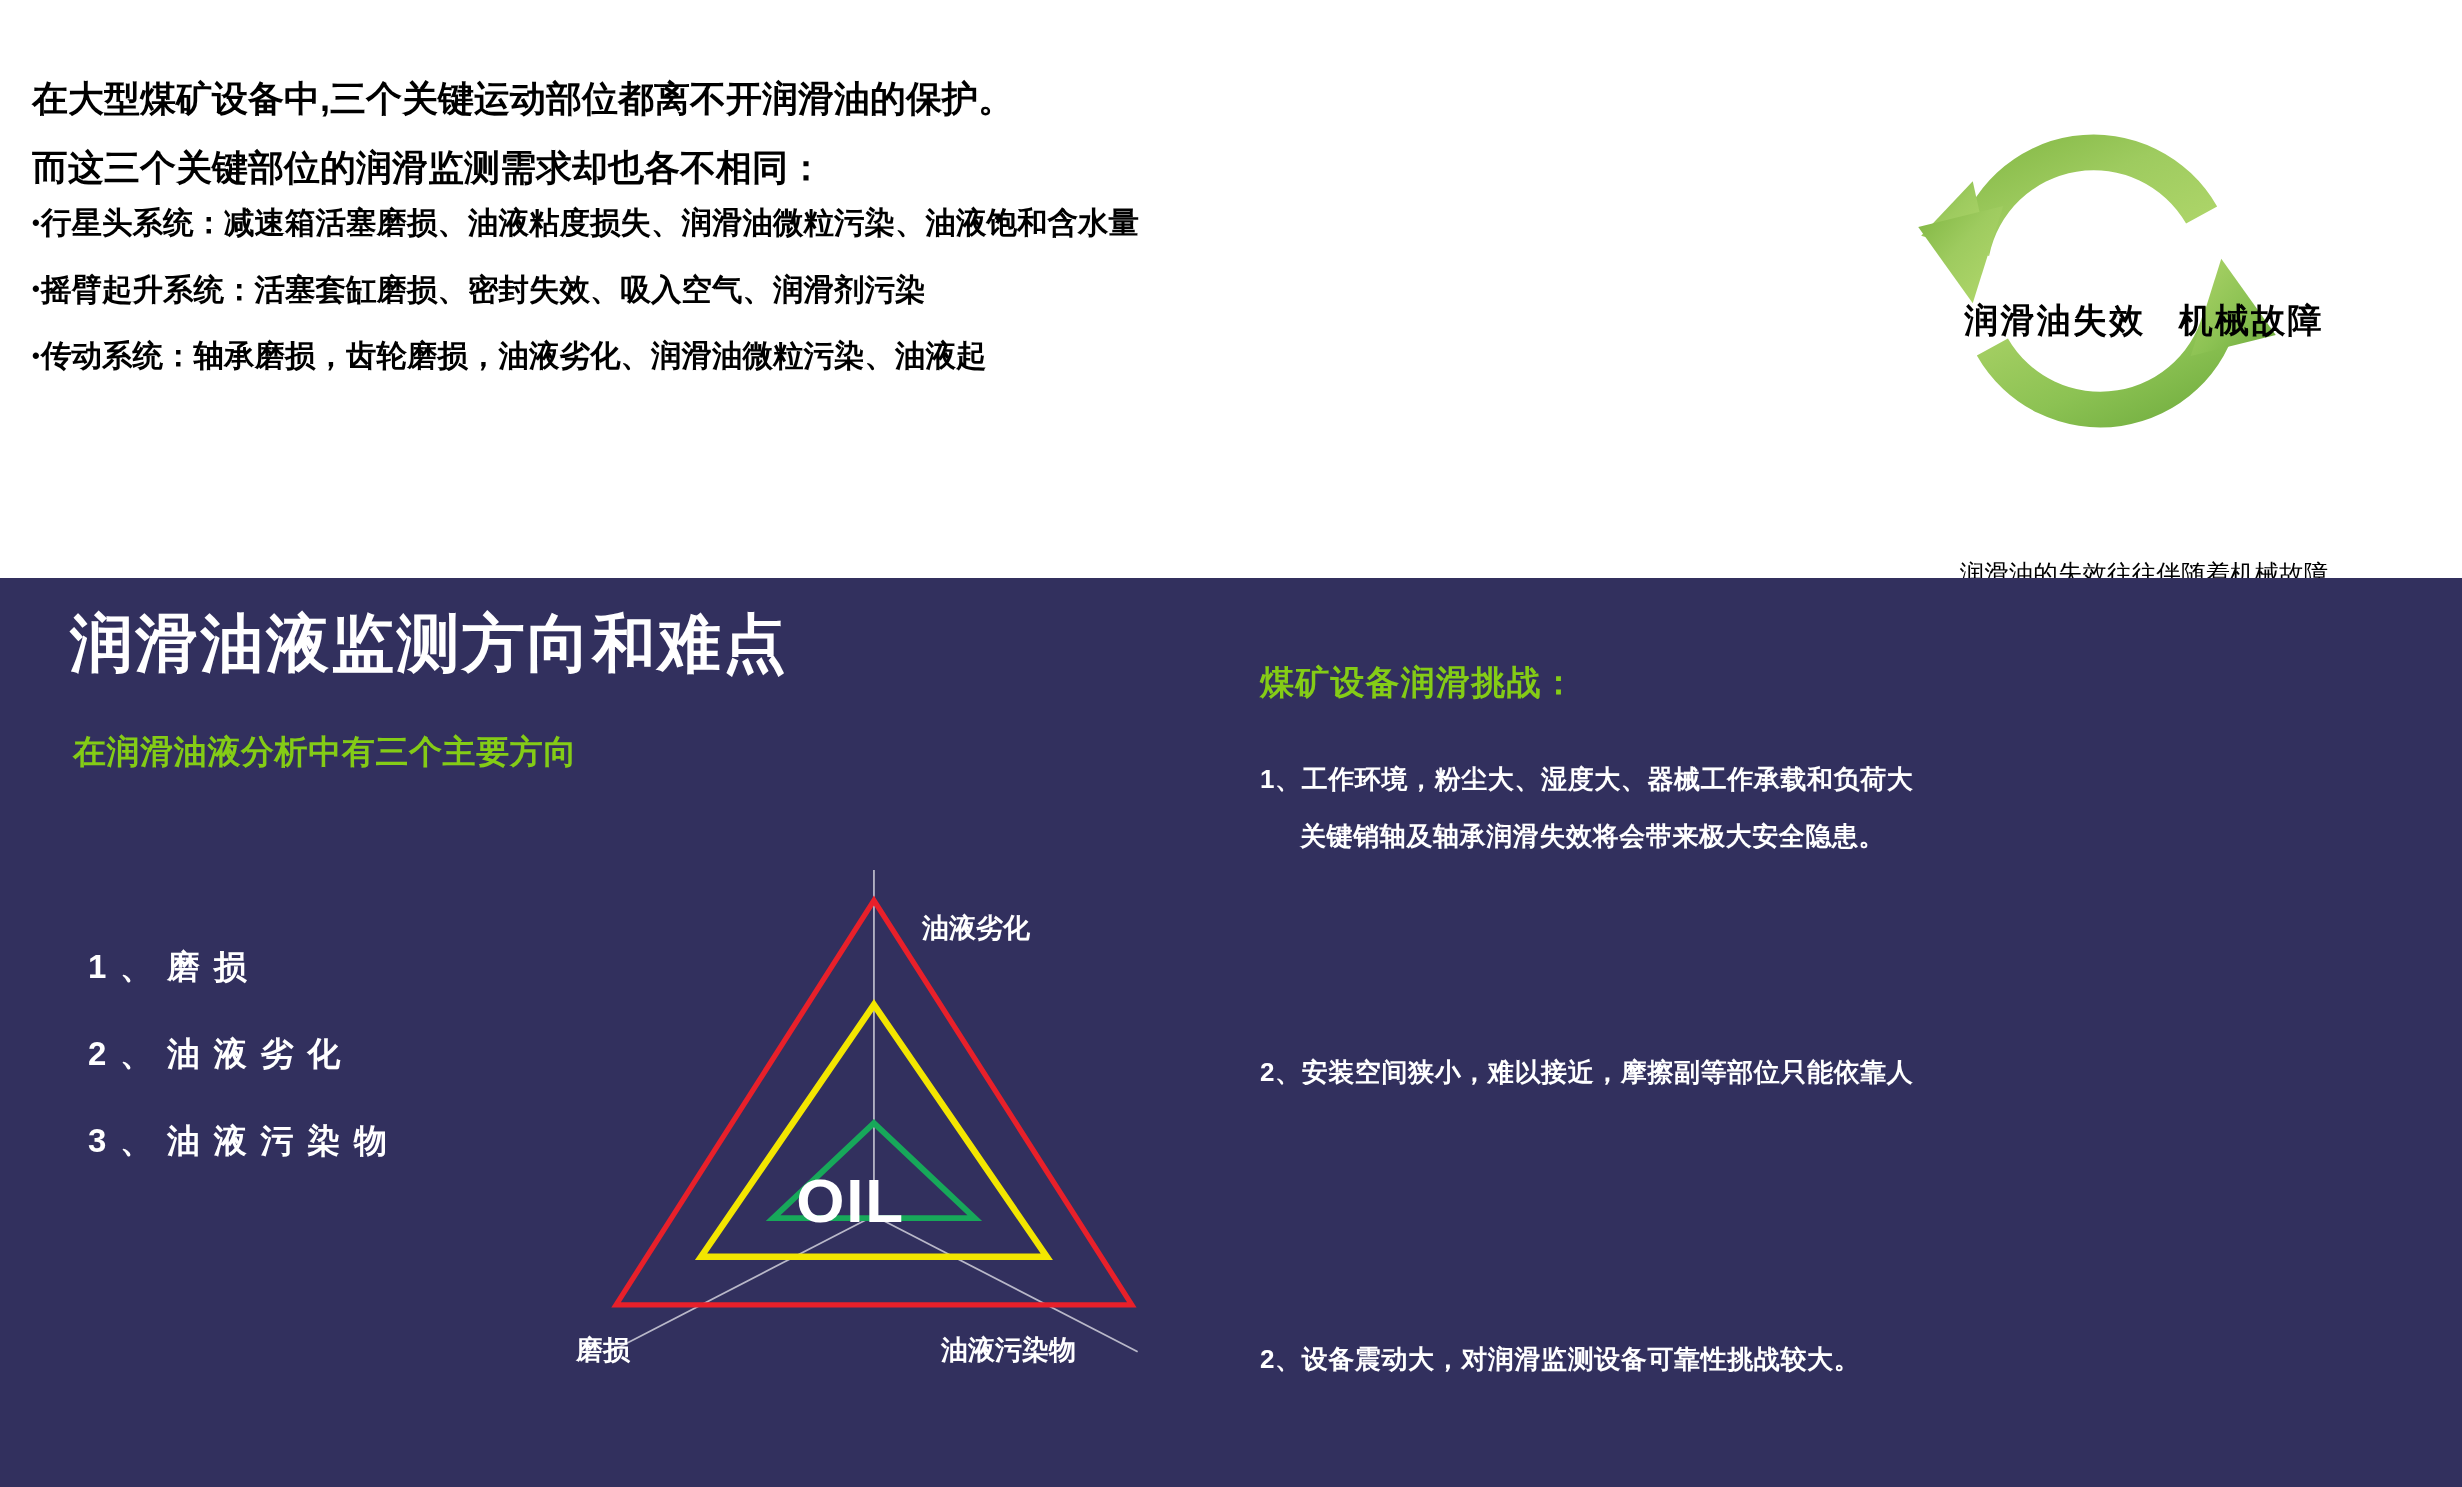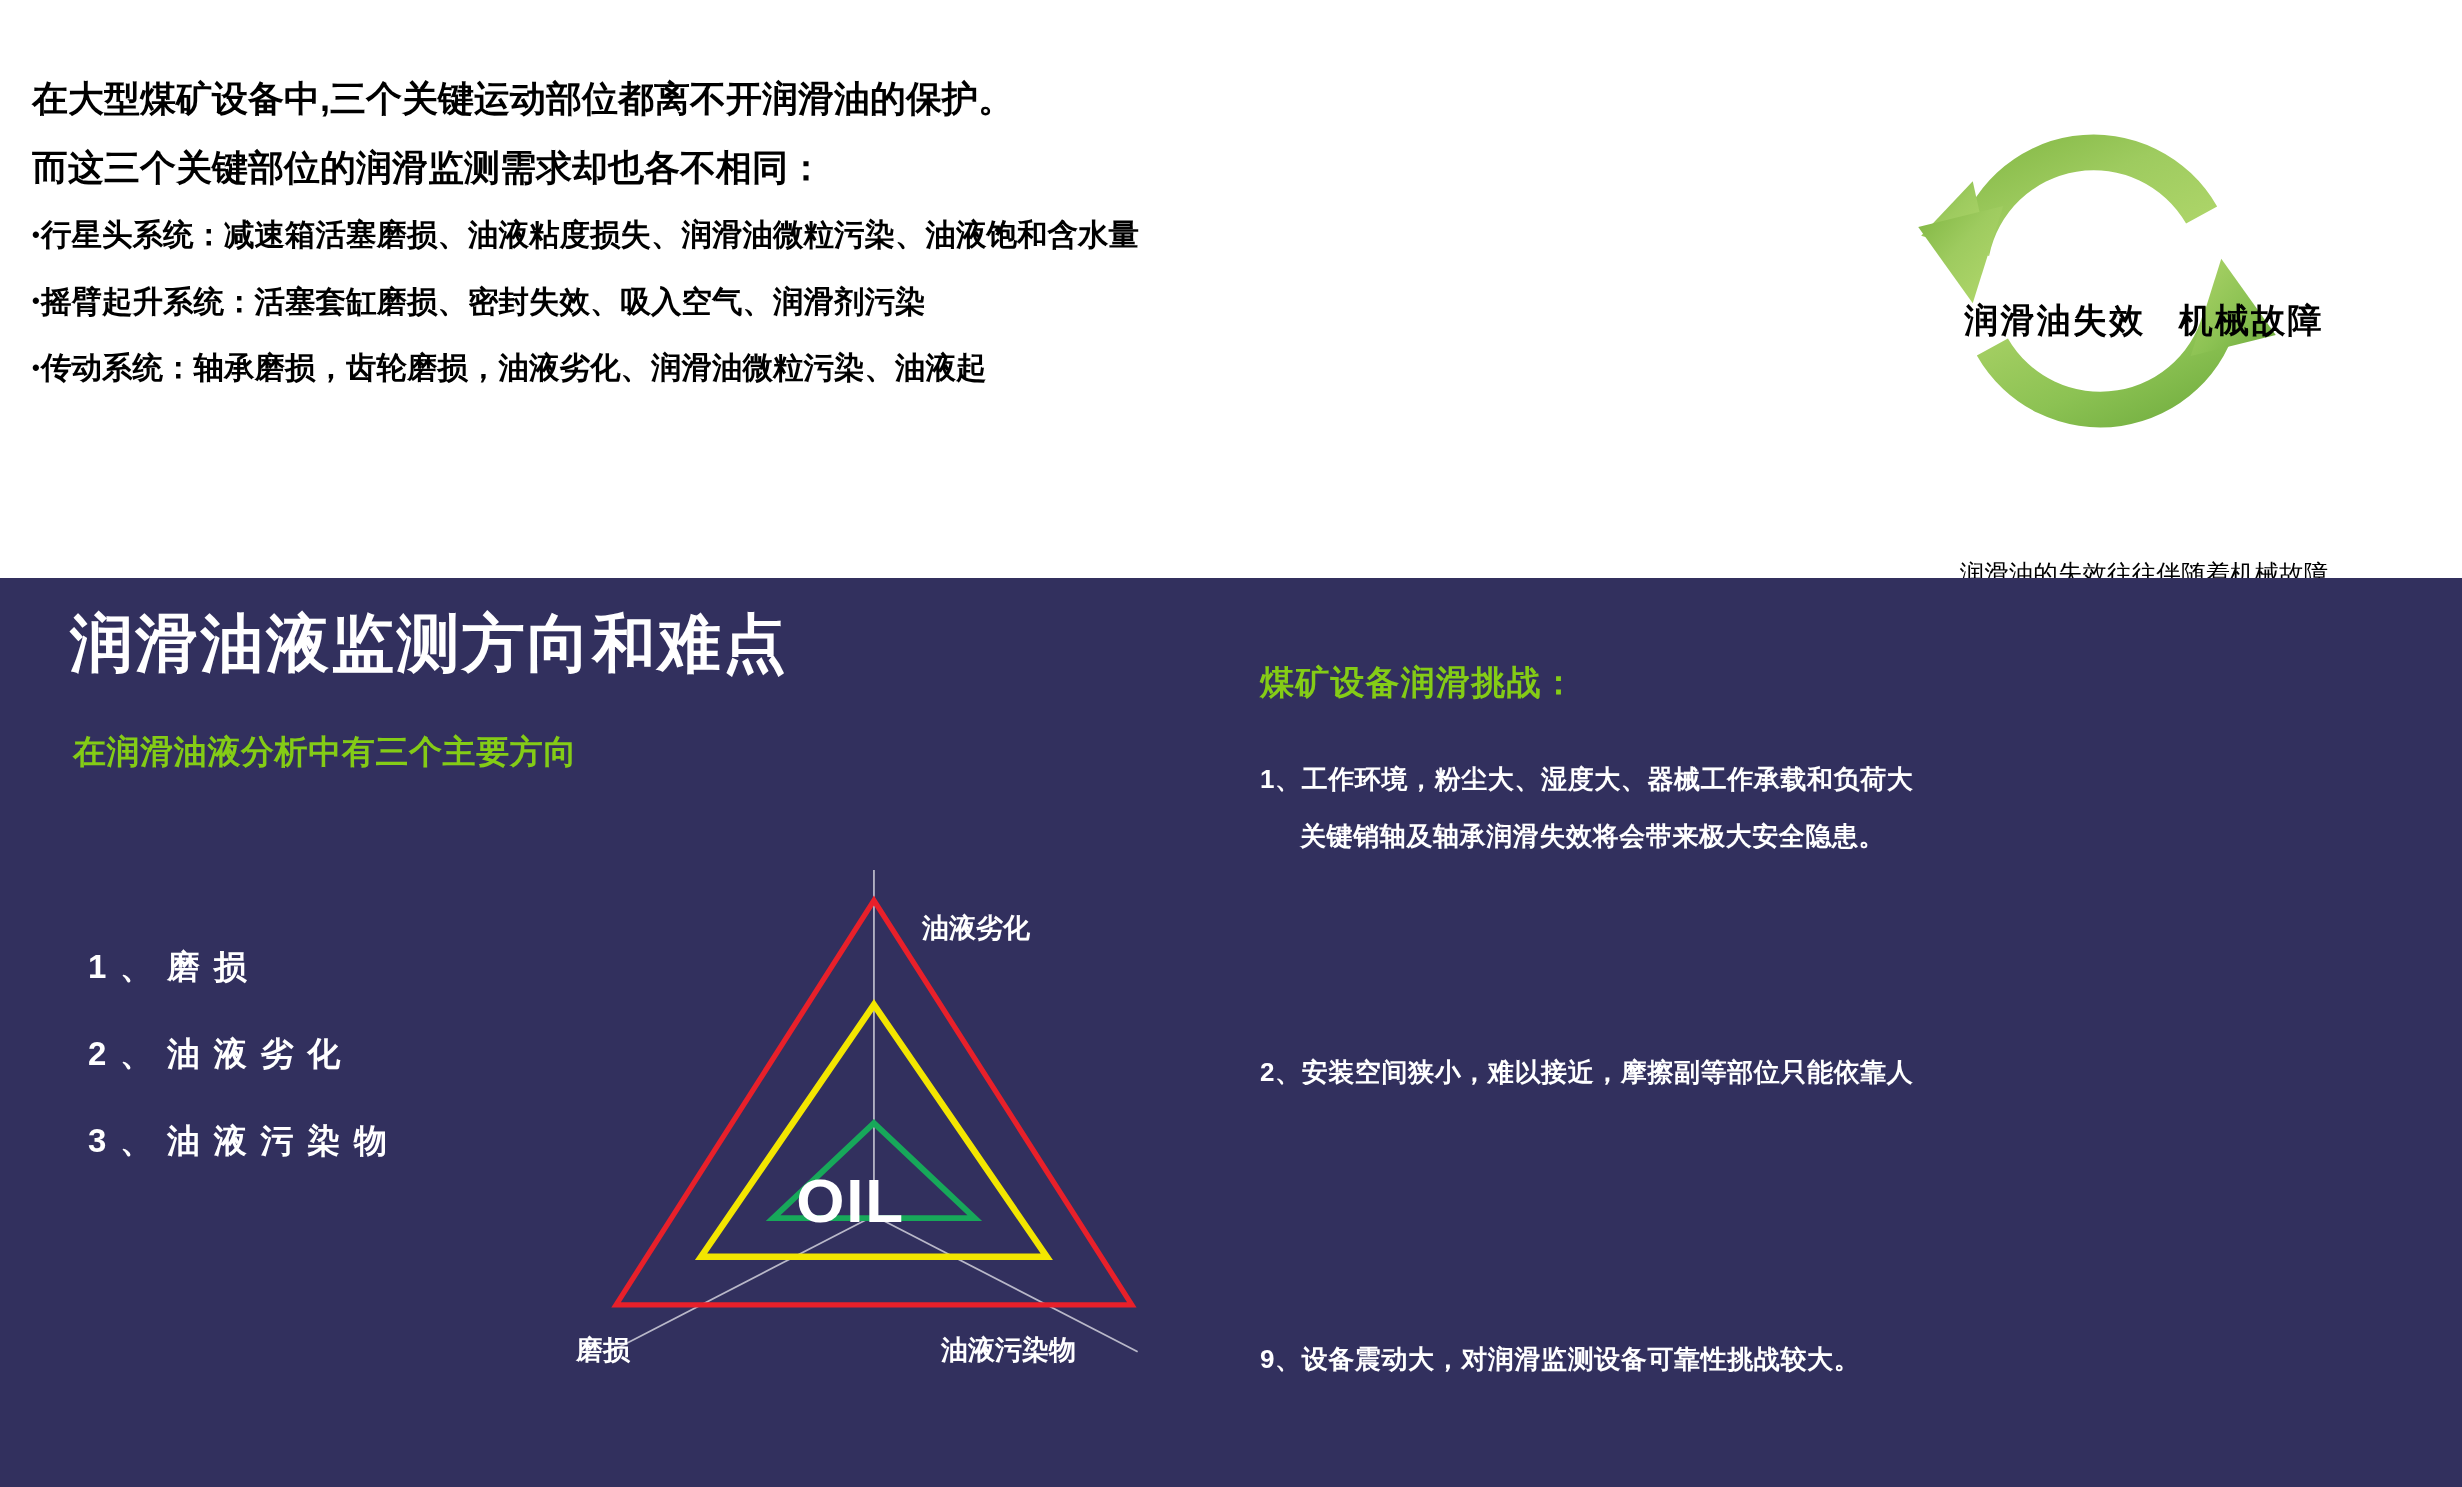--- a/index.html
+++ b/index.html
@@ -36,21 +36,21 @@
   }
   .intro-line {
     color: #000000;
     font-weight: bold;
     font-size: 36px;
     line-height: 1.0;
     letter-spacing: 0px;
     white-space: nowrap;
   }
   .intro-line.l1 { margin-bottom: 33px; }
-  .intro-line.l2 { margin-bottom: 33px; }
+  .intro-line.l2 { margin-bottom: 21px; }
 
   .bullet-line {
     color: #000000;
     font-weight: bold;
     font-size: 30.5px;
     line-height: 1.0;
     white-space: nowrap;
     margin-bottom: 36px;
   }
   .bullet-line .dot {
@@ -328,19 +328,19 @@
       <div class="challenge" id="challenge-1">
         <span>1、工作环境，粉尘大、湿度大、器械工作承载和负荷大</span>
         <span class="ln2">关键销轴及轴承润滑失效将会带来极大安全隐患。</span>
       </div>
 
       <div class="challenge" id="challenge-2">
         <span>2、安装空间狭小，难以接近，摩擦副等部位只能依靠人</span>
       </div>
 
       <div class="challenge" id="challenge-3">
-        <span>9、设备震动大，对润滑监测设备可靠性挑战较大。</span>
+        <span>2、设备震动大，对润滑监测设备可靠性挑战较大。</span>
       </div>
     </div>
 
   </div>
 </div>
 
 
 </body></html>

